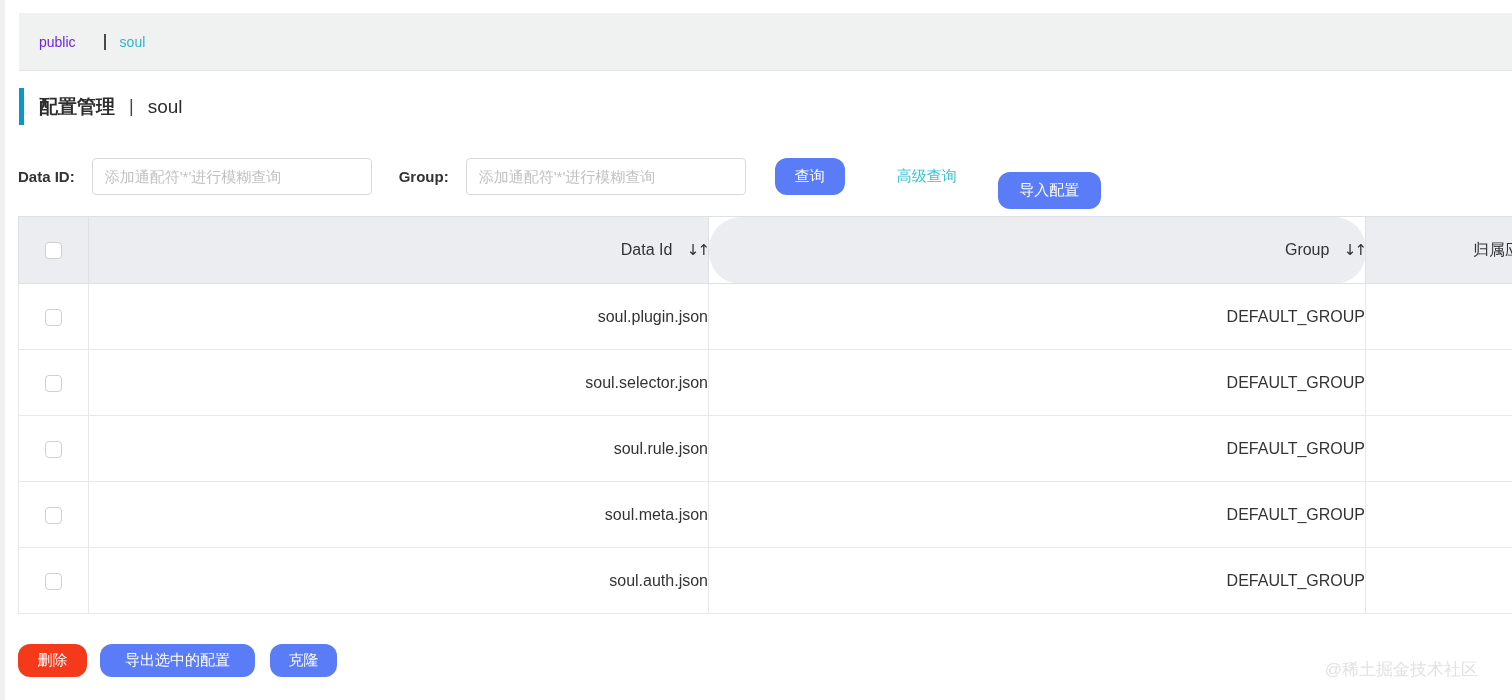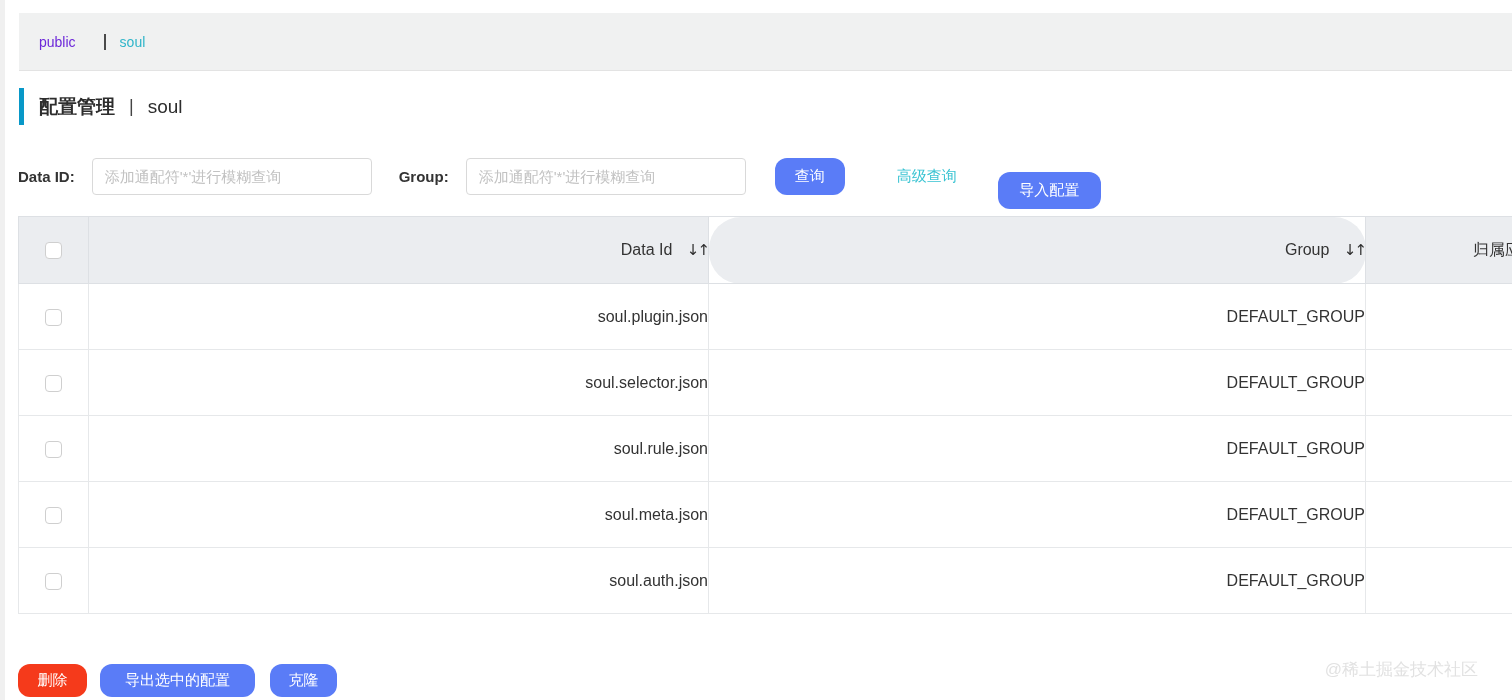--- a/index.html
+++ b/index.html
@@ -86,21 +86,21 @@
     margin:0 auto; display:inline-block;
   }
   .sort-icon {
     display:inline-block; margin-left:10px; font-size:15px;
     letter-spacing:-2px; color:#2d2d2d; cursor:pointer;
     font-family:"DejaVu Sans",sans-serif;
   }
   
   .footer-row {
     position:absolute; left:18px; top:644px; height:33px;
-    display:flex; align-items:center;margin-top:20px;
+    display:flex; align-items:center;
   }
   .btn-delete { width:69px; height:33px; }
   .btn-export-selected { width:155px; height:33px; margin-left:13px; }
   .btn-clone { width:67px; height:33px; margin-left:15px; }
   .watermark {
     position:absolute; right:34px; top:658px;
     font-size:17px; color:#e2e2e2;
   }
 </style>
 </head>

